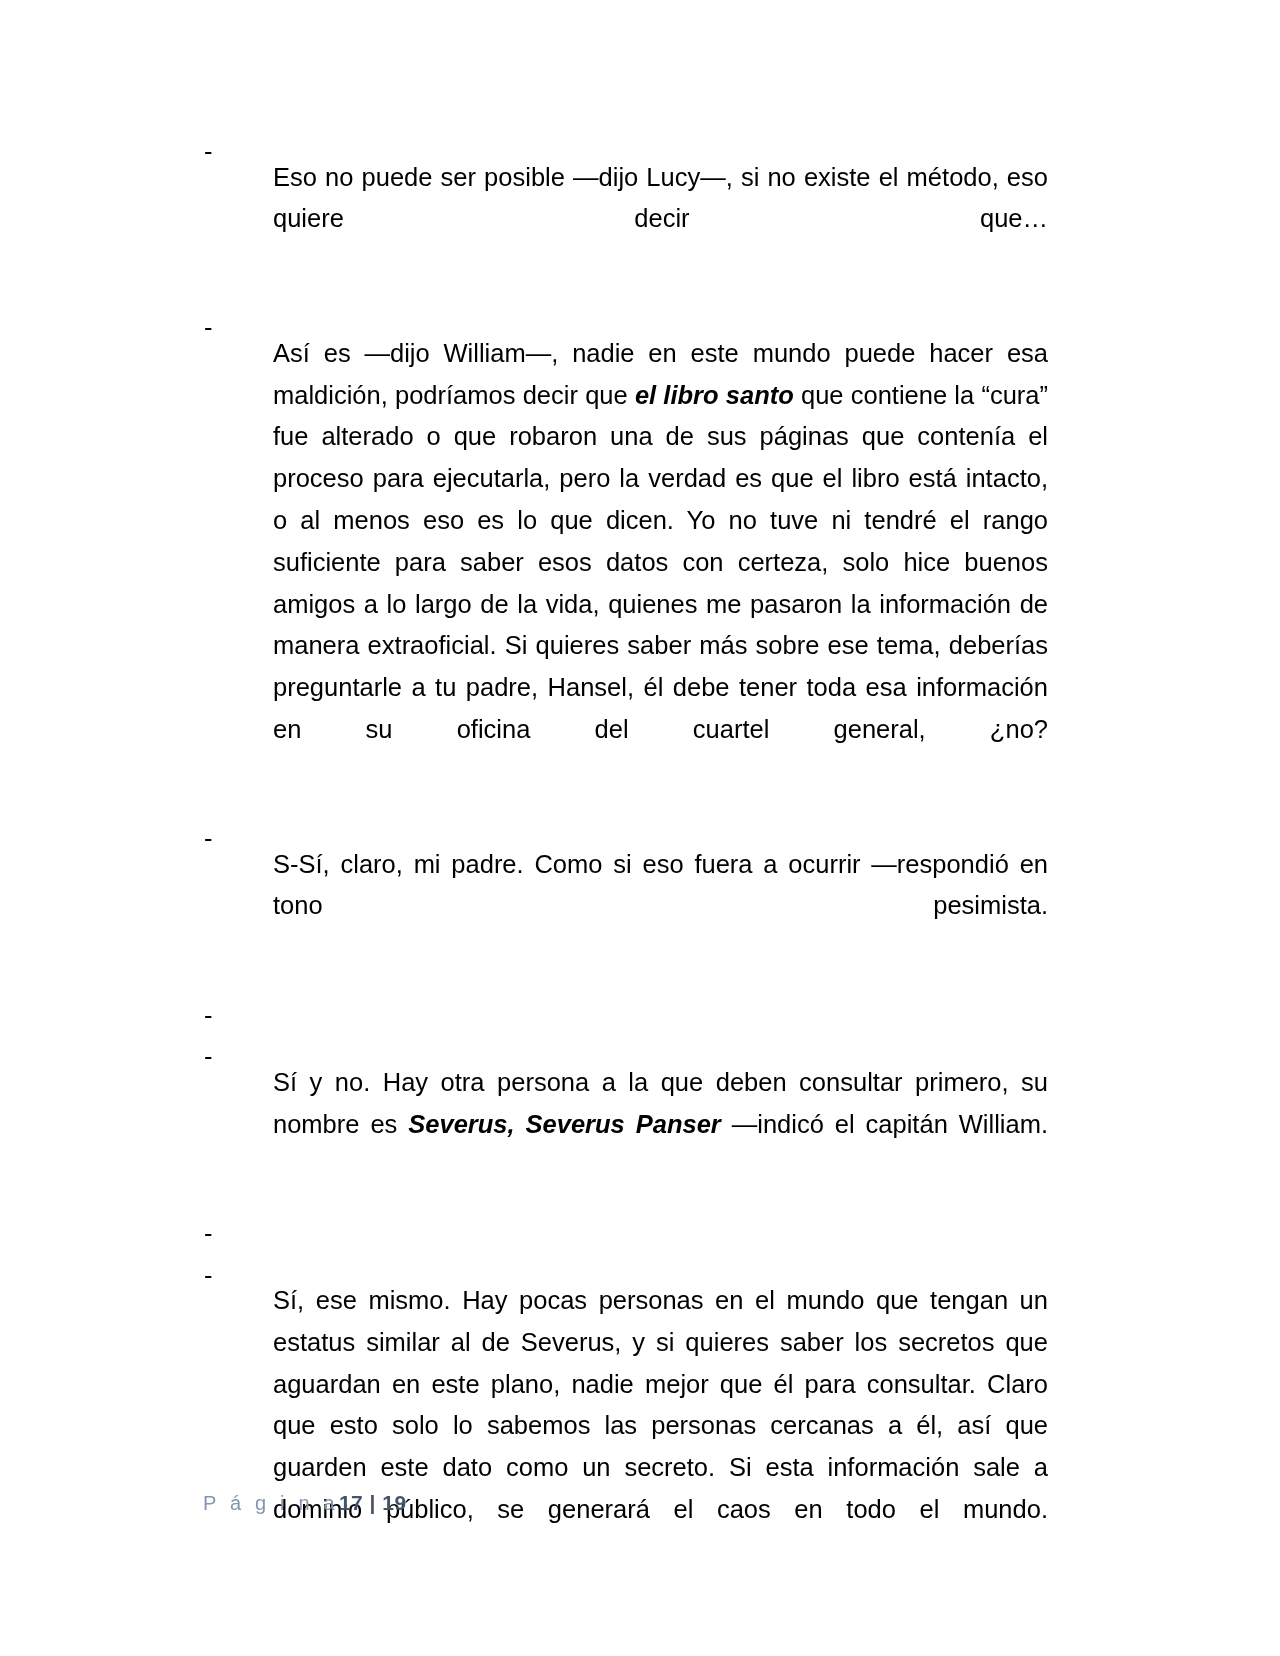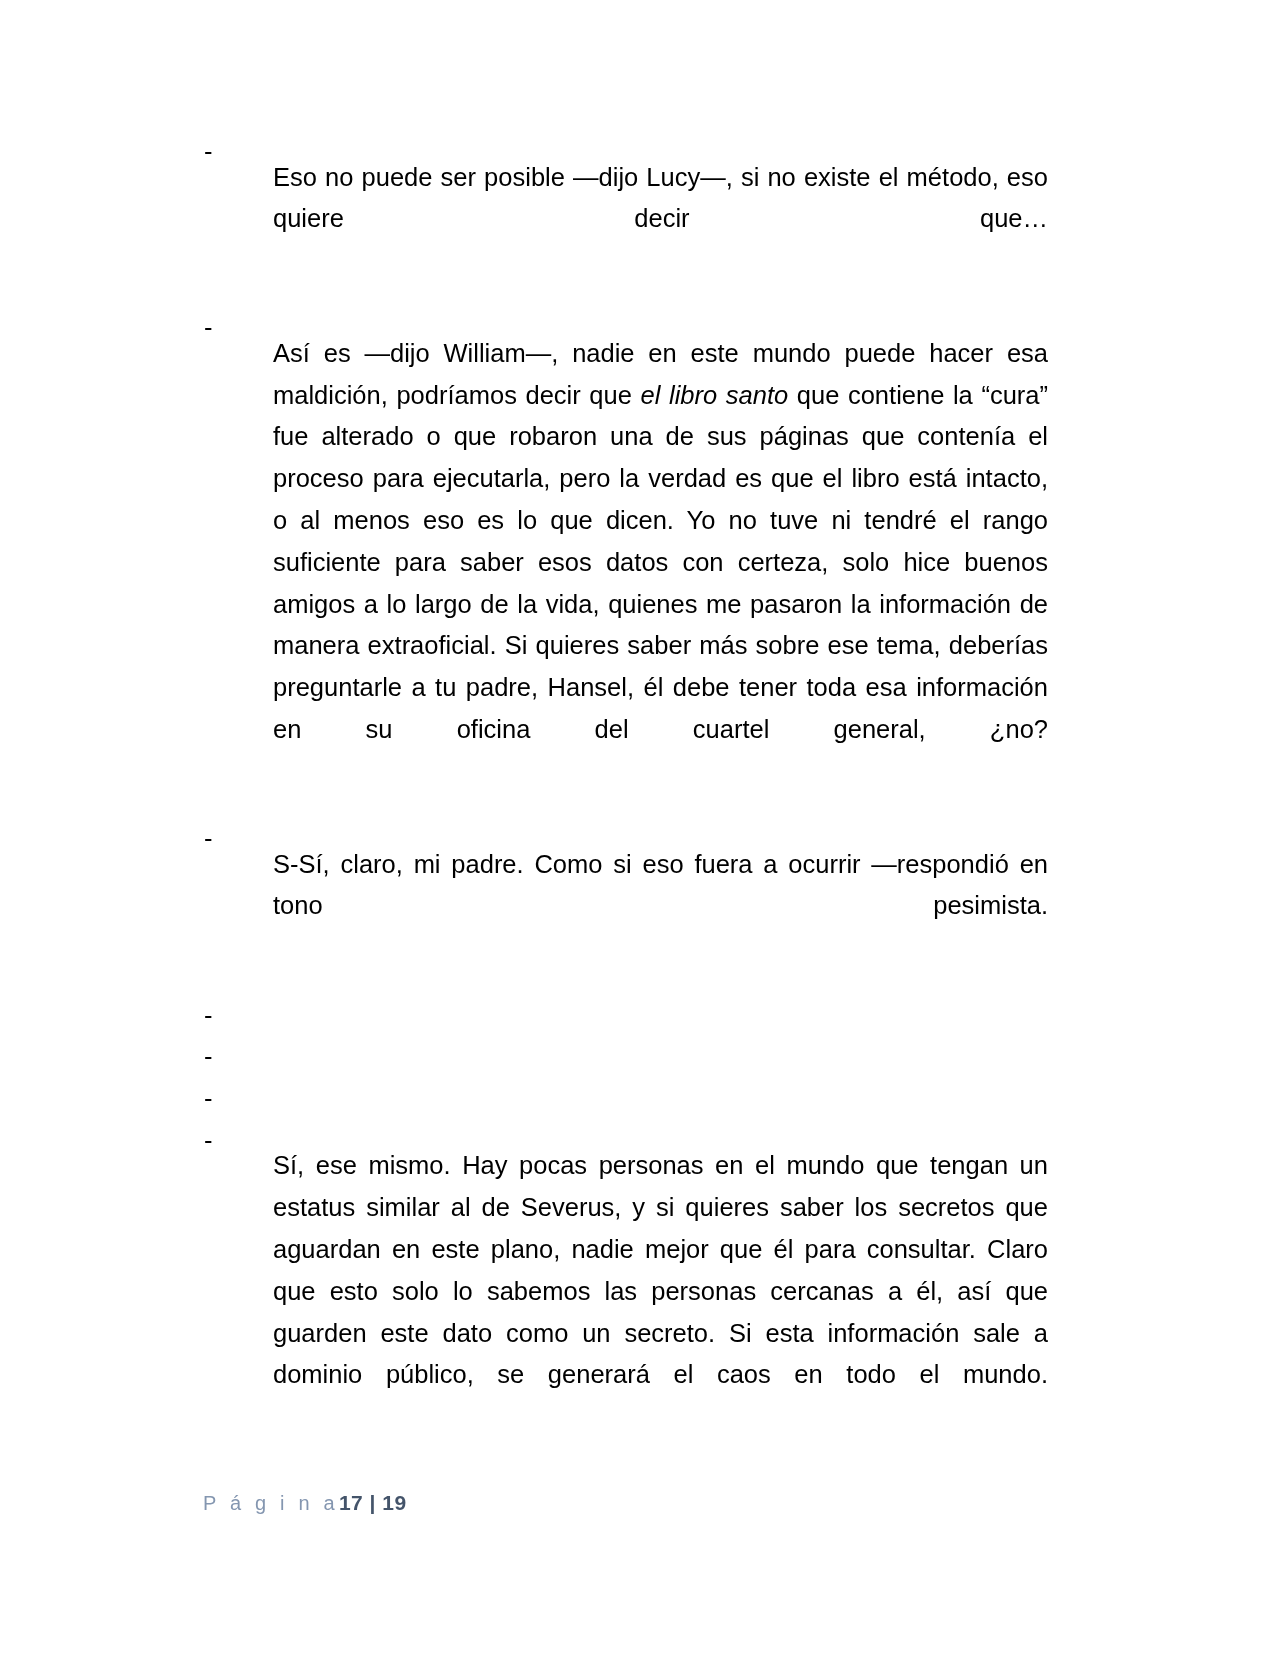--- a/index.html
+++ b/index.html
@@ -66,20 +66,21 @@
 
   
   .para::after {
     content: "";
     display: inline-block;
     width: 100%;
   }
 
   em.it {
     font-style: italic;
+    font-weight: bold;
   }
 
   .footer {
     position: absolute;
     left: 203px;
     top: 1489px;
     width: 845px;
     font-size: 20px;
     line-height: 28px;
     white-space: nowrap;
@@ -119,20 +120,21 @@
       <span class="dash-marker">-</span>
       <p class="para"><span>S-Sí, claro, mi padre. Como si eso fuera a ocurrir —respondió en tono pesimista.</span></p>
     </div>
 
     <div class="bullet-item">
       <span class="dash-marker">-</span>
     </div>
 
     <div class="bullet-item">
       <span class="dash-marker">-</span>
+      <p class="para"><span>Sí y no. Hay otra persona a la que deben consultar primero, su nombre es </span><em class="it">Severus, Severus Panser</em><span> —indicó el capitán William.</span></p>
     </div>
 
     <div class="bullet-item">
       <span class="dash-marker">-</span>
     </div>
 
     <div class="bullet-item">
       <span class="dash-marker">-</span>
       <p class="para"><span>Sí, ese mismo. Hay pocas personas en el mundo que tengan un estatus similar al de Severus, y si quieres saber los secretos que aguardan en este plano, nadie mejor que él para consultar. Claro que esto solo lo sabemos las personas cercanas a él, así que guarden este dato como un secreto. Si esta información sale a dominio público, se generará el caos en todo el mundo.</span></p>
     </div>

